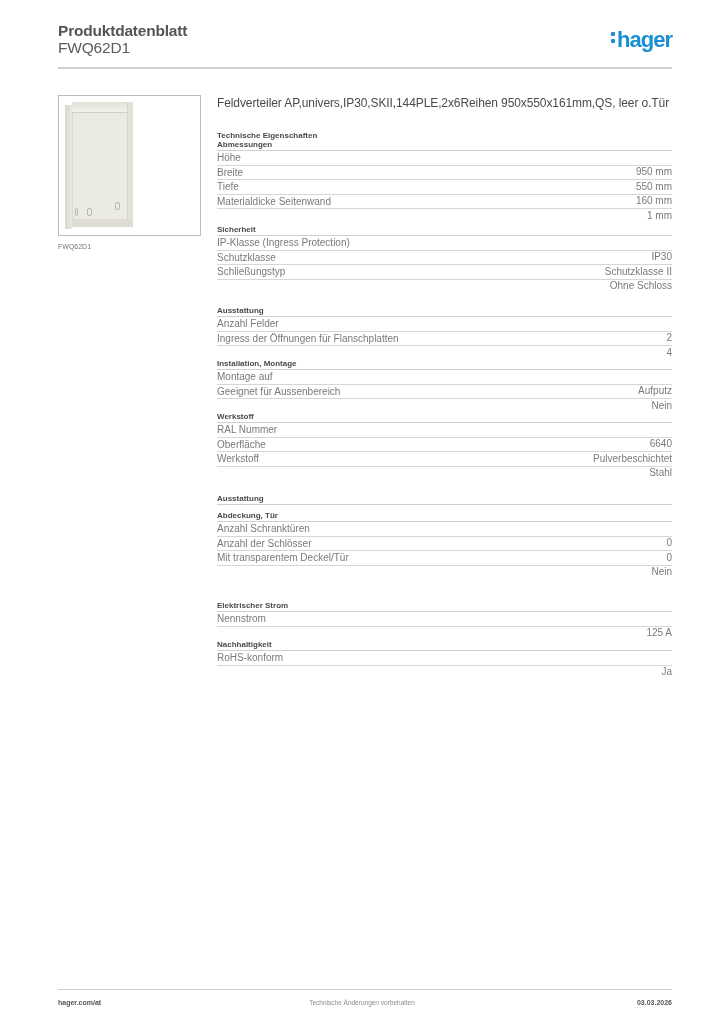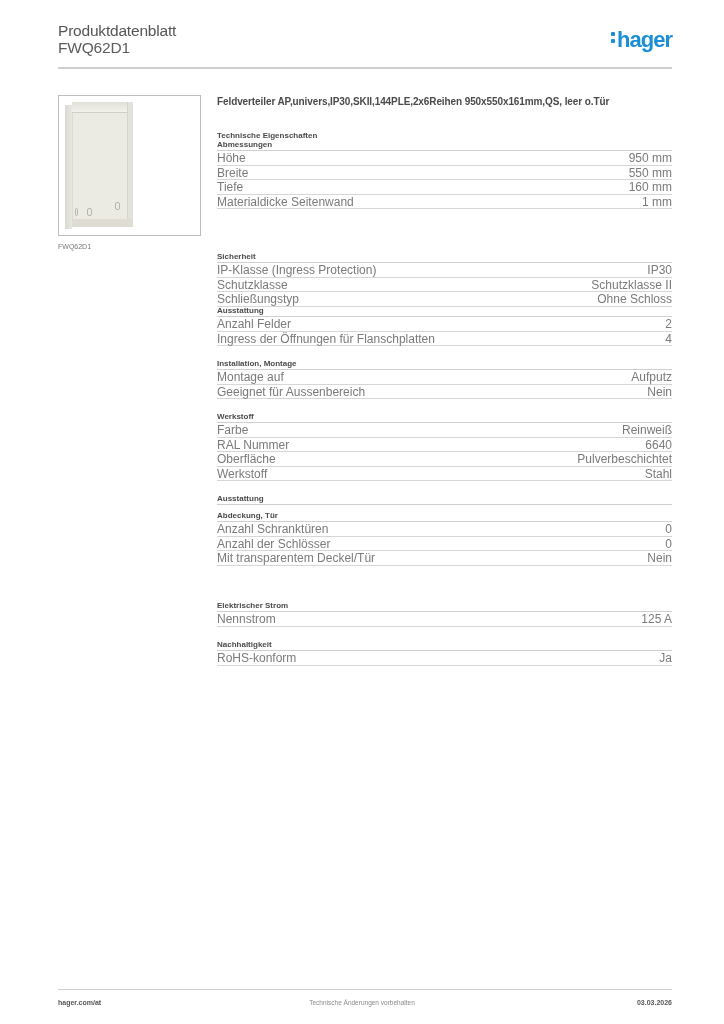--- a/index.html
+++ b/index.html
@@ -1,43 +1,43 @@
 <!DOCTYPE html>
 <html><head>
   <meta charset="utf-8">
   <style>
     * { margin: 0; padding: 0; box-sizing: border-box; }
     html, body { width: 724px; height: 1024px; background: #ffffff; overflow: hidden; }
     body { position: relative; font-family: "Liberation Sans", sans-serif; color: #5a5a5a; }
 
     .header { position: absolute; left: 58px; top: 22px; width: 614px; height: 48px; }
-    .doc-title { position: absolute; left: 0; top: 0; font-size: 15.5px; font-weight: normal; color: #555; letter-spacing: -0.2px; }
+    .doc-title { position: absolute; left: 0; top: 0; font-size: 15.5px; font-weight: bold; color: #555; letter-spacing: -0.2px; }
     .doc-subtitle { position: absolute; left: 0; top: 17px; font-size: 15.5px; color: #5c5c5c; letter-spacing: -0.2px; }
     .logo { position: absolute; right: 0; top: 5px; font-size: 22px; font-weight: bold; color: #1a8fd6; letter-spacing: -1px; font-family: "Liberation Sans", sans-serif; }
     .logo .colon { display: inline-block; width: 5px; position: relative; top: -1px; margin-right: 1px; }
     .logo .colon i { display: block; width: 4px; height: 4px; background: #1a8fd6; border-radius: 1px; margin: 3px 0 3px 0; }
     .header-rule { position: absolute; left: 58px; top: 67px; width: 614px; height: 2px; background: #cfcfcf; }
 
     .product-image { position: absolute; left: 58px; top: 95px; width: 143px; height: 141px; border: 1px solid #bdbdbd; background: #fff; }
     .cabinet { position: absolute; left: 6px; top: 6px; width: 70px; height: 127px; }
     .cab-side { position: absolute; left: 0; top: 3px; width: 7px; height: 124px; background: linear-gradient(90deg, #d9d9d2, #e8e8e2); }
     .cab-back { position: absolute; left: 7px; top: 0; width: 60px; height: 122px; background: #ecebe3; border: 1px solid #dcdbd2; }
     .cab-top { position: absolute; left: 7px; top: 0; width: 60px; height: 11px; background: linear-gradient(180deg, #e2e1d8, #f2f1ea); border-bottom: 1px solid #d0cfc6; }
     .cab-rim { position: absolute; left: 62px; top: 0; width: 6px; height: 124px; background: #e4e3db; border-left: 1px solid #d5d4cb; }
     .cab-bottom { position: absolute; left: 7px; top: 117px; width: 61px; height: 8px; background: #dedcd3; }
     .knock { position: absolute; width: 5px; height: 8px; border: 1px solid #b8b7ae; border-radius: 2px; }
     .product-caption { position: absolute; left: 58px; top: 243px; font-size: 7px; color: #777; }
 
     .main { position: absolute; left: 217px; top: 0; width: 455px; }
-    .product-desc { position: absolute; left: 0; top: 96px; font-size: 10px; font-weight: bold; color: #4a4a4a; white-space: nowrap; letter-spacing: -0.1px; }
+    .product-desc { position: absolute; left: 0; top: 96px; font-size: 12px; font-weight: normal; color: #4a4a4a; white-space: nowrap; letter-spacing: -0.1px; }
     .tech-title { position: absolute; left: 0; top: 131px; font-size: 8px; font-weight: bold; color: #4a4a4a; }
 
     .section { position: absolute; left: 0; width: 455px; }
     .section-title { height: 12px; font-size: 8px; font-weight: bold; color: #4a4a4a; border-bottom: 1.5px solid #cfcfcf; line-height: 11px; }
-    .row { display: flex; justify-content: space-between; height: 14.6px; line-height: 14px; font-size: 12px; color: #7a7a7a; border-bottom: 1.5px solid #d6d6d6; }
+    .row { display: flex; justify-content: space-between; height: 14.6px; line-height: 14px; font-size: 10px; color: #7a7a7a; border-bottom: 1.5px solid #d6d6d6; flex-direction: column; }
     .row .label { white-space: nowrap; }
     .row .value { white-space: nowrap; text-align: right; }
 
     .footer-rule { position: absolute; left: 58px; top: 989px; width: 614px; height: 1px; background: #cfcfcf; }
     .footer-left { position: absolute; left: 58px; top: 999px; font-size: 7px; font-weight: bold; color: #555; }
     .footer-center { position: absolute; left: 0; width: 724px; top: 999px; text-align: center; font-size: 6.5px; color: #8a8a8a; }
     .footer-right { position: absolute; right: 52px; top: 999px; font-size: 7px; font-weight: bold; color: #555; }
   </style>
 </head>
 <body>
@@ -81,21 +81,21 @@
         </div>
         <div class="row">
           <span class="label">Tiefe</span>
           <span class="value">160 mm</span>
         </div>
         <div class="row">
           <span class="label">Materialdicke Seitenwand</span>
           <span class="value">1 mm</span>
         </div>
       </div>
-      <div class="section" style="top: 251px;">
+      <div class="section" style="top: 224px;">
         <div class="section-title">Sicherheit</div>
         <div class="row">
           <span class="label">IP-Klasse (Ingress Protection)</span>
           <span class="value">IP30</span>
         </div>
         <div class="row">
           <span class="label">Schutzklasse</span>
           <span class="value">Schutzklasse II</span>
         </div>
         <div class="row">
@@ -120,24 +120,20 @@
           <span class="label">Montage auf</span>
           <span class="value">Aufputz</span>
         </div>
         <div class="row">
           <span class="label">Geeignet für Aussenbereich</span>
           <span class="value">Nein</span>
         </div>
       </div>
       <div class="section" style="top: 411px;">
         <div class="section-title">Werkstoff</div>
-        <div class="row">
-          <span class="label">Farbe</span>
-          <span class="value">Reinweiß</span>
-        </div>
         <div class="row">
           <span class="label">RAL Nummer</span>
           <span class="value">6640</span>
         </div>
         <div class="row">
           <span class="label">Oberfläche</span>
           <span class="value">Pulverbeschichtet</span>
         </div>
         <div class="row">
           <span class="label">Werkstoff</span>

